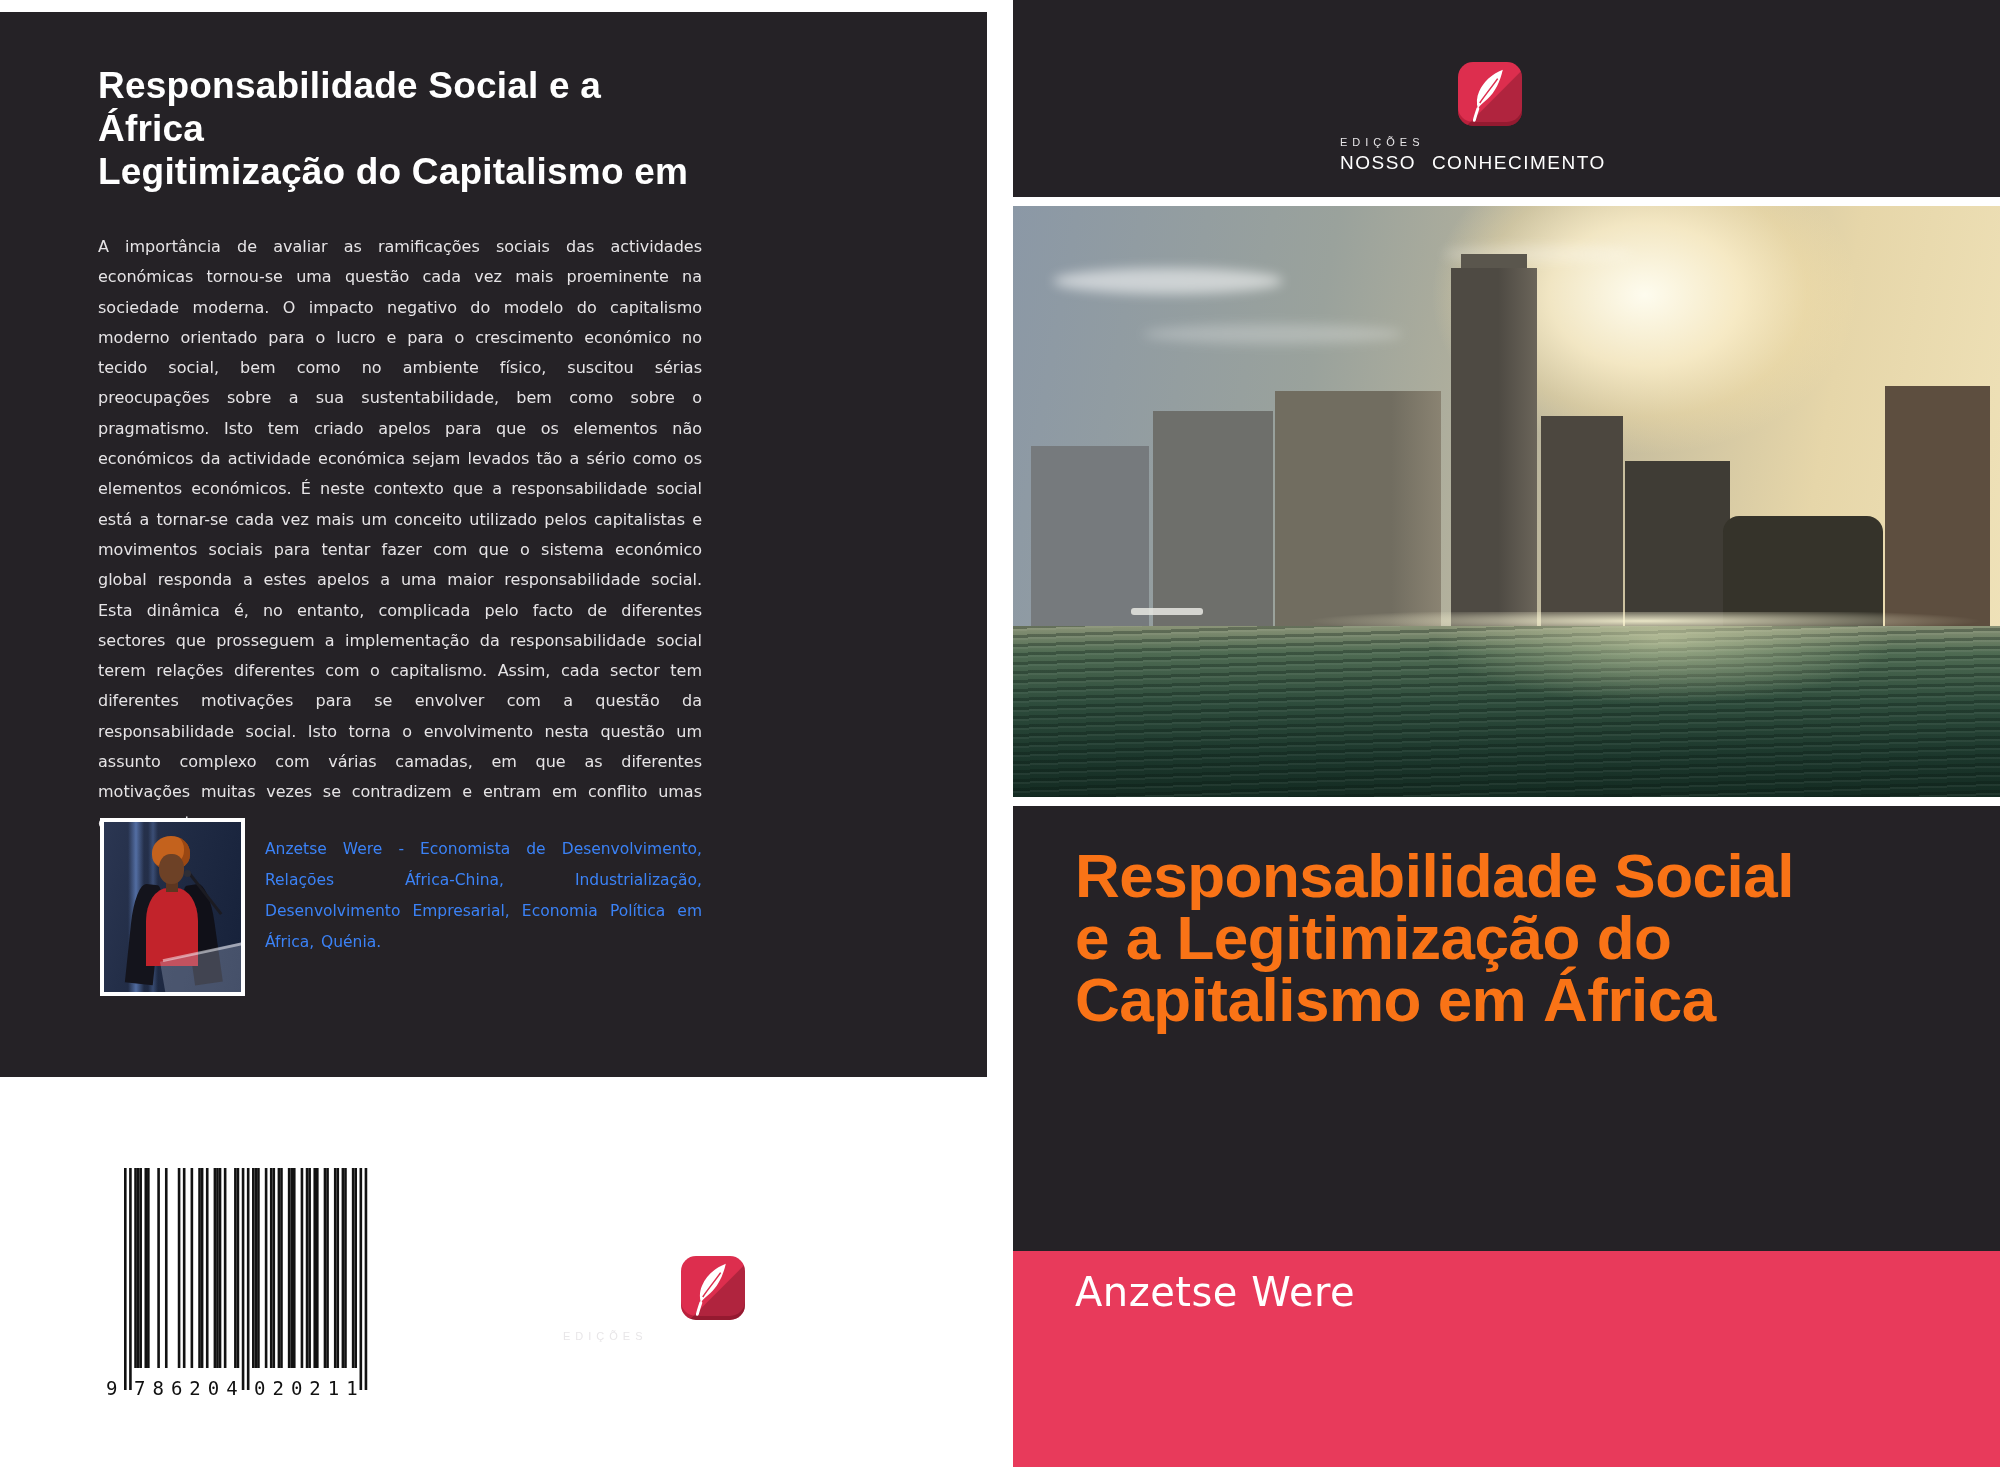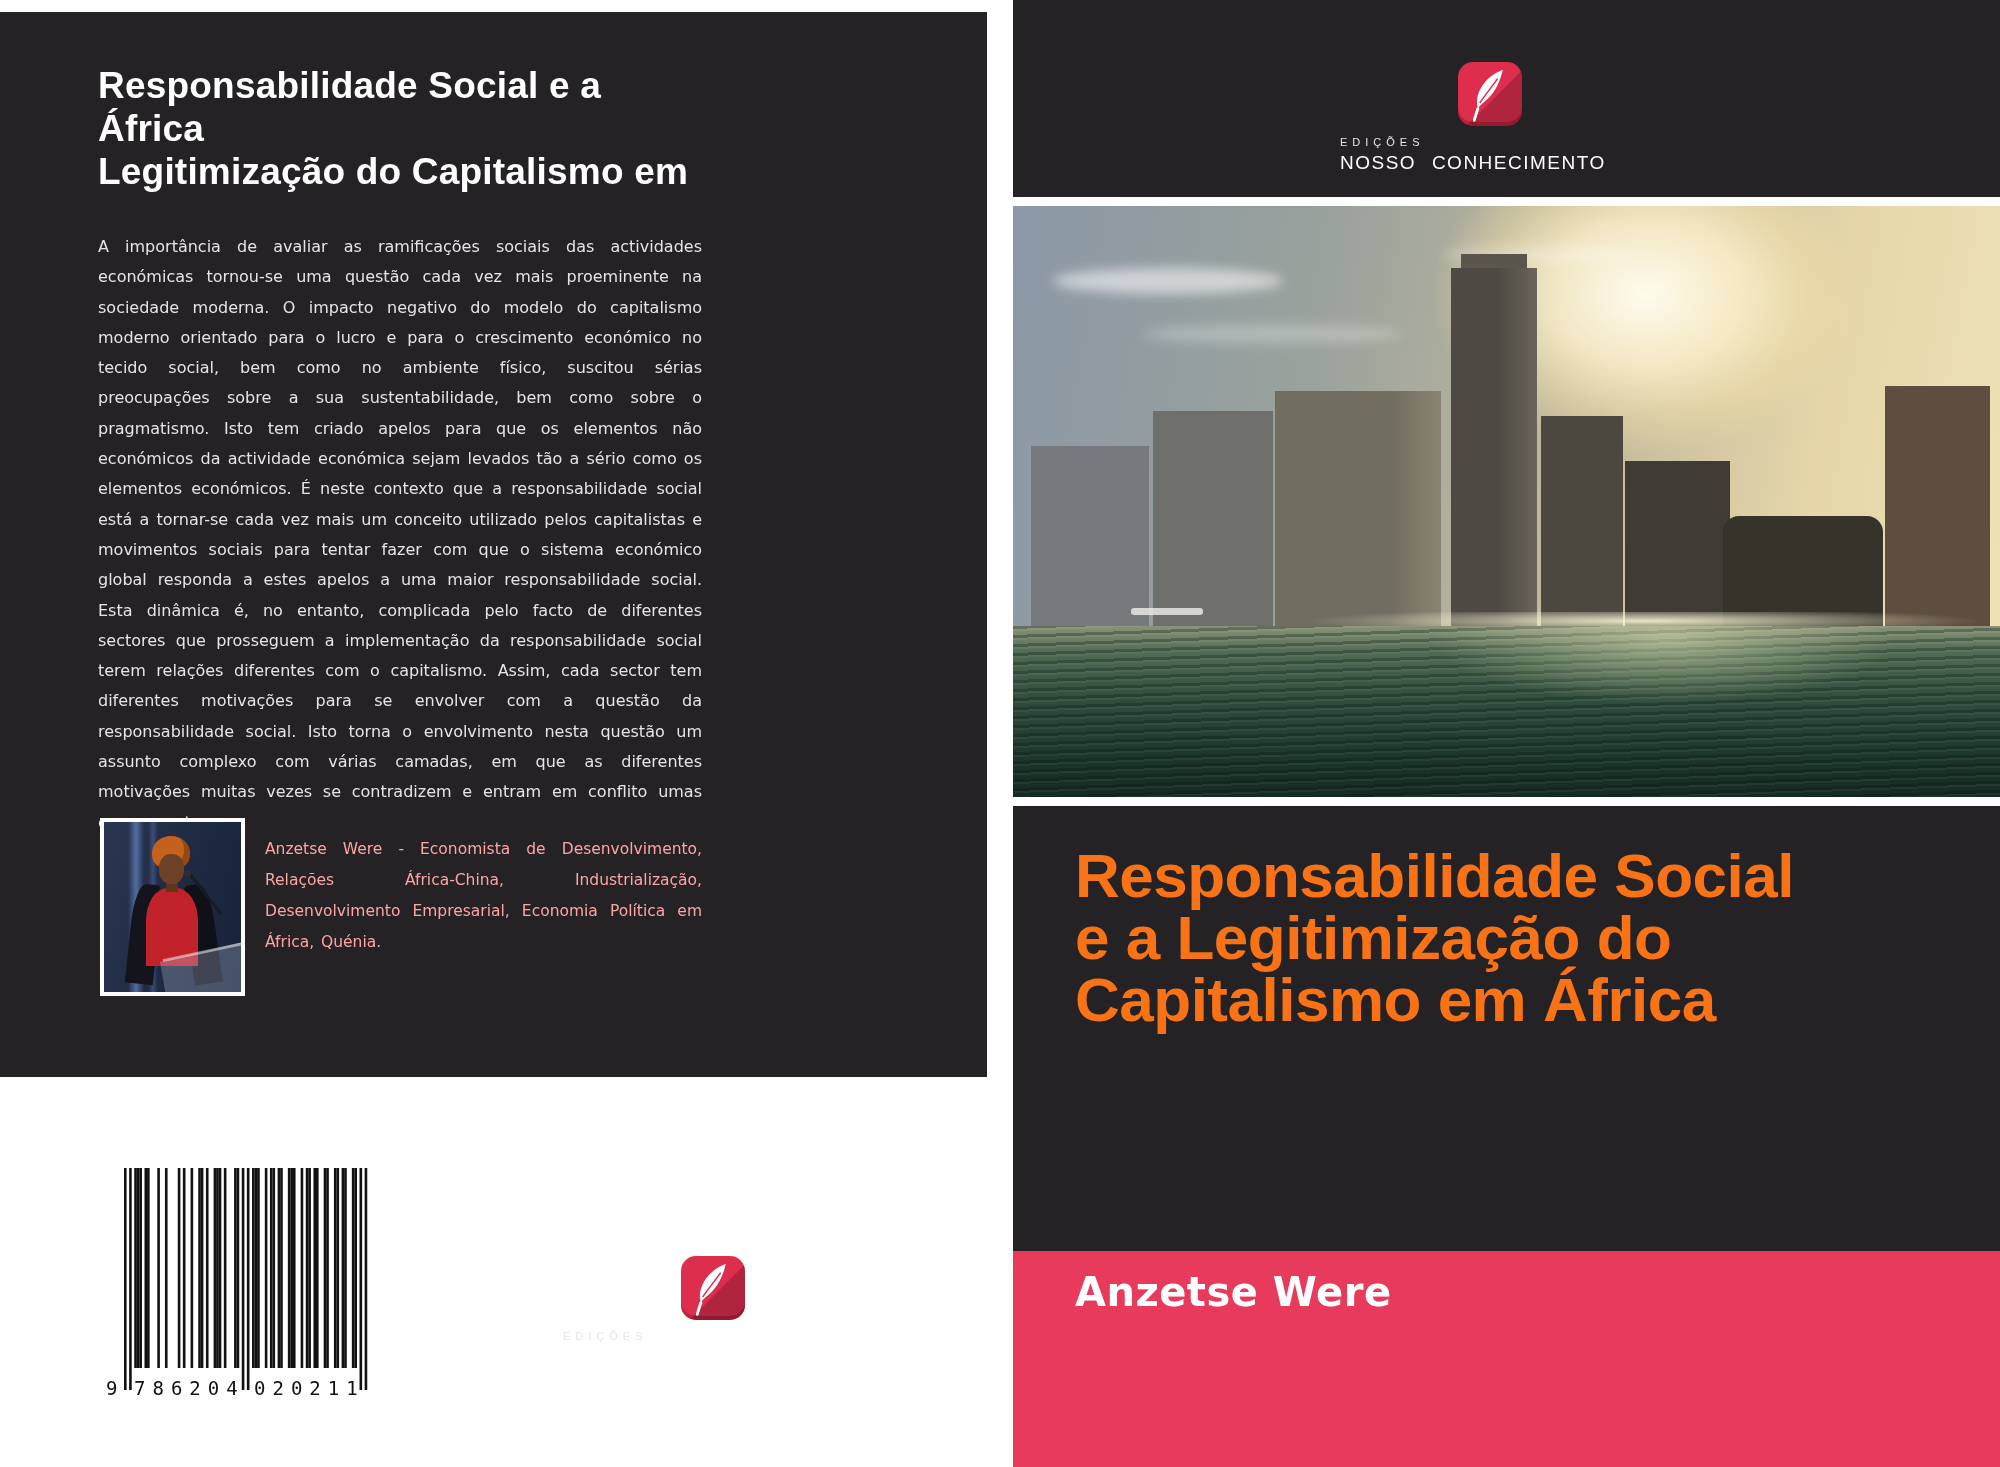--- a/index.html
+++ b/index.html
@@ -34,21 +34,21 @@
   .ap-top{position:absolute;left:42px;top:66px;width:52px;height:78px;background:#c2232b;border-radius:42% 42% 0 0;}
   .ap-jacket-l{position:absolute;left:26px;top:62px;width:28px;height:100px;background:#14141c;border-radius:40% 20% 0 0;transform:rotate(6deg);}
   .ap-jacket-r{position:absolute;left:84px;top:62px;width:28px;height:100px;background:#101018;border-radius:20% 40% 0 0;transform:rotate(-8deg);}
   .ap-mic{position:absolute;left:84px;top:52px;width:3px;height:52px;background:#1b1b22;transform:rotate(-38deg);transform-origin:top left;}
   .ap-mic-head{position:absolute;left:80px;top:48px;width:7px;height:7px;border-radius:50%;background:#2e2e36;}
   .ap-podium{position:absolute;left:56px;top:118px;width:92px;height:64px;
     background:rgba(195,205,230,.28);clip-path:polygon(0 34%,100% 0,100% 100%,8% 100%);
     border-top:2px solid rgba(240,245,255,.75);}
   .ap-podium-edge{position:absolute;left:58px;top:128px;width:88px;height:3px;background:rgba(250,250,255,.5);transform:rotate(-12deg);}
 
-  .author-bio{position:absolute;left:265px;top:822px;width:437px;color:#fca5a5;
+  .author-bio{position:absolute;left:265px;top:822px;width:437px;color:#3b82f6;
     font-size:15.5px;line-height:31px;text-align:justify;word-spacing:2px;}
 
   
   .barcode-box{position:absolute;left:98px;top:1143px;width:268px;height:258px;background:#fff;}
   .barcode-bars{position:absolute;left:26px;top:13px;fill:#121212;}
   .bc-digit{position:absolute;bottom:14px;color:#111;font-family:"DejaVu Sans Mono",monospace;font-size:19px;}
   .bc-prefix{left:8px;}
   .bc-g1{left:36px;width:102px;text-align:center;letter-spacing:7px;}
   .bc-g2{left:156px;width:102px;text-align:center;letter-spacing:7px;}
 
@@ -96,21 +96,21 @@
     background:radial-gradient(420px 16px at 64% 50%, rgba(252,248,215,.9), rgba(252,248,215,0) 80%);}
   .water{position:absolute;left:0;top:420px;width:100%;height:171px;
     background:
       radial-gradient(320px 90px at 66% 8%, rgba(238,238,192,.5), rgba(238,238,192,0) 72%),
       repeating-linear-gradient(178deg, rgba(8,22,16,.28) 0 3px, rgba(255,255,255,.05) 3px 5px, rgba(8,22,16,0) 5px 9px),
       linear-gradient(180deg,#8a9377 0%,#4e6a52 16%,#2e4c3c 45%,#1c372c 76%,#142b22 100%);}
 
   .front-title{position:absolute;left:62px;top:845px;color:#f97316;
     font-family:"Liberation Sans",sans-serif;font-weight:bold;font-size:62px;line-height:62px;letter-spacing:-.5px;}
   .author-band{position:absolute;left:0;top:1251px;width:987px;height:216px;background:var(--band-pink,#e83a5b);}
-  .author-name{position:absolute;left:62px;top:18px;color:#fff;font-weight:bold;font-size:40px;letter-spacing:.5px;}
+  .author-name{position:absolute;left:62px;top:18px;color:#fff;font-weight:normal;font-size:40px;letter-spacing:.5px;}
 </style>
 </head>
 <body>
 
 <div class="page">
 
   <section class="back-cover">
 
     <h1 class="back-title">
       <div>Responsabilidade Social e a</div>

